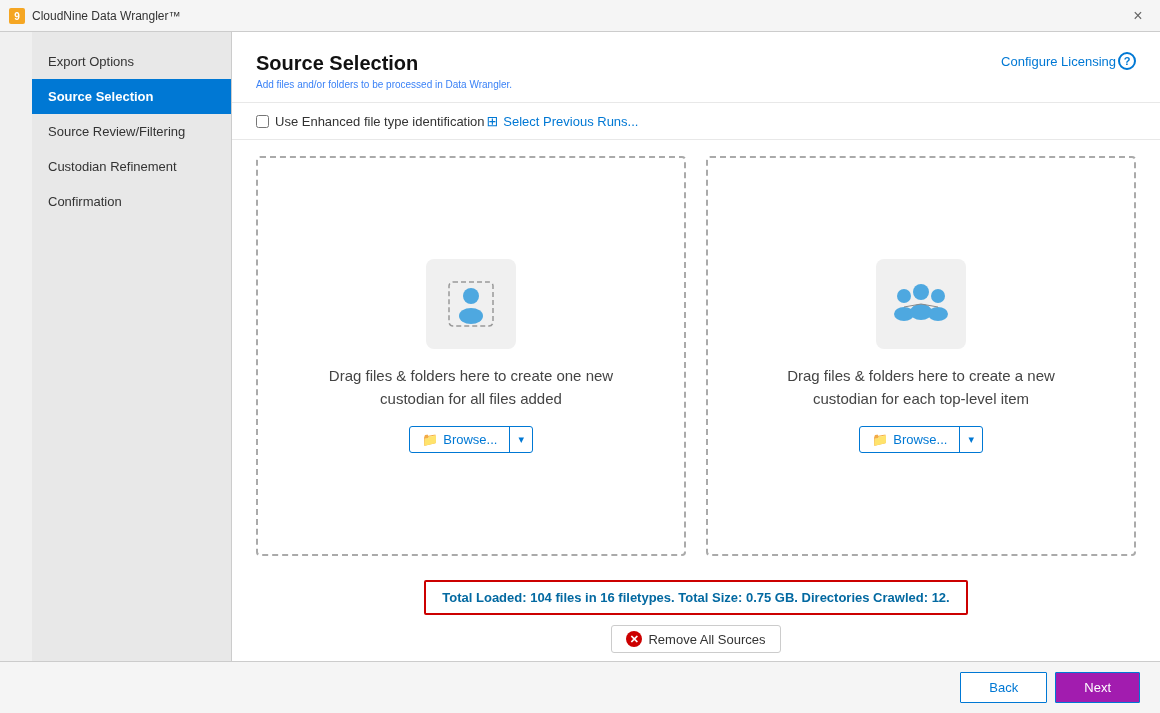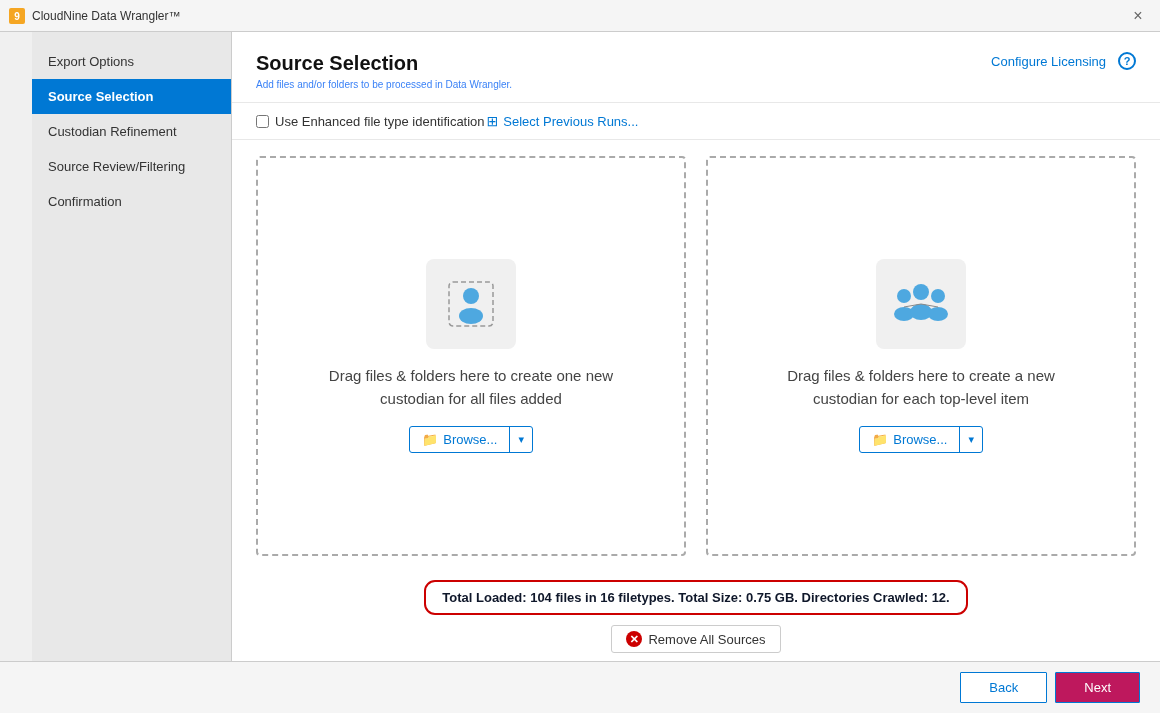--- a/index.html
+++ b/index.html
@@ -71,21 +71,21 @@
       border-bottom: 1px solid #e8e8e8;
       display: flex;
       justify-content: space-between;
       align-items: flex-start;
       flex-shrink: 0;
     }
     .content-header-left {}
     .page-title { font-size: 20px; font-weight: 600; color: #111; margin-bottom: 4px; }
     .page-subtitle { font-size: 10px; color: #3b82f6; }
     .configure-licensing {
-      display: flex; align-items: center; gap: 12px;
+      display: flex; align-items: center; gap: 2px;
       font-size: 13px; color: #0078d4; cursor: pointer;
     }
     .help-circle {
       width: 18px; height: 18px; border-radius: 50%;
       border: 2px solid #0078d4;
       display: flex; align-items: center; justify-content: center;
       font-size: 11px; font-weight: bold; color: #0078d4;
     }
 
     
@@ -165,25 +165,25 @@
     .status-section {
       padding: 8px 24px;
       flex-shrink: 0;
       display: flex;
       flex-direction: column;
       align-items: center;
       gap: 10px;
     }
     .status-box {
       border: 2px solid #cc0000;
-      border-radius: 11px;
+      border-radius: 2px;
       padding: 8px 16px;
       font-size: 13px;
       font-weight: 600;
-      color: #0f172a;
+      color: #0369a1;
       background: white;
     }
     .remove-sources-btn {
       display: flex; align-items: center; gap: 6px;
       border: 1px solid #ccc;
       border-radius: 3px;
       background: white;
       padding: 5px 14px;
       font-size: 13px;
       color: #333;
@@ -212,21 +212,21 @@
       border-radius: 1px;
       font-size: 13px;
       cursor: pointer;
       border: 1px solid #0078d4;
     }
     .footer-btn.secondary {
       background: white;
       color: #0078d4;
     }
     .footer-btn.primary {
-      background: #be185d;
+      background: #a21caf;
       color: white;
     }
   </style>
 </head>
 <body>
 
 <div class="title-bar">
   <div class="title-bar-left">
 
     <svg class="title-bar-icon" viewBox="0 0 18 18">
@@ -236,22 +236,22 @@
     <span class="title-bar-title">CloudNine Data Wrangler™</span>
   </div>
   <div class="title-bar-close">×</div>
 </div>
 
 <div class="main-layout">
 
   <div class="sidebar">
     <div class="sidebar-item">Export Options</div>
     <div class="sidebar-item active">Source Selection</div>
+    <div class="sidebar-item">Source Review/Filtering</div>
     <div class="sidebar-item">Custodian Refinement</div>
-    <div class="sidebar-item">Source Review/Filtering</div>
     <div class="sidebar-item">Confirmation</div>
   </div>
 
   <div class="content-area">
 
     <div class="content-header">
       <div class="content-header-left">
         <div class="page-title">Source Selection</div>
         <div class="page-subtitle">Add files and/or folders to be processed in Data Wrangler.</div>
       </div>

